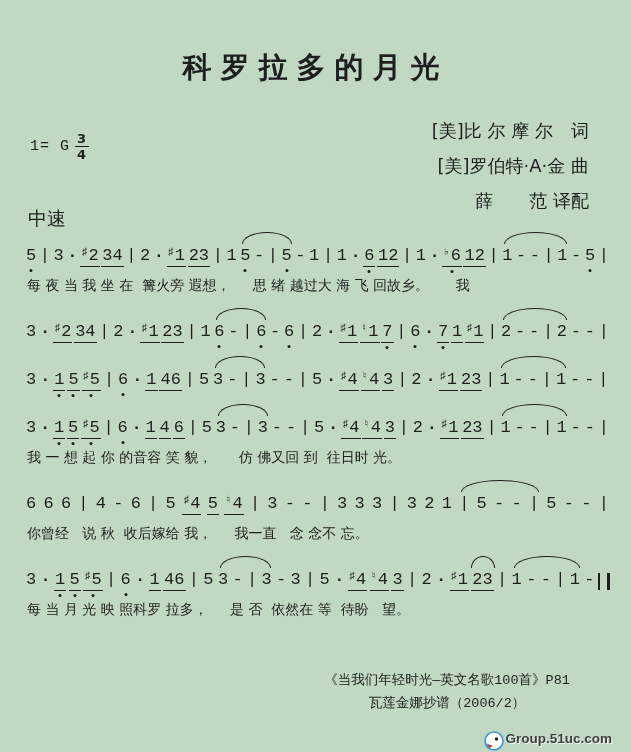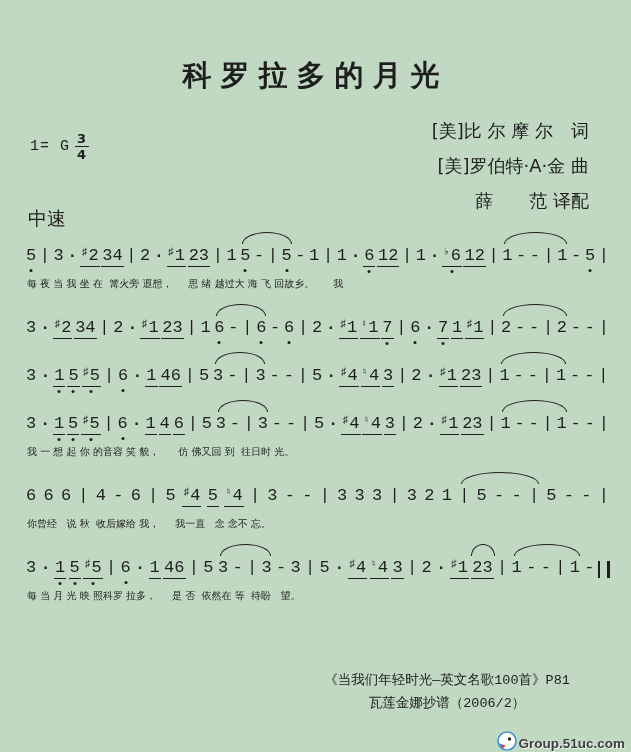--- a/index.html
+++ b/index.html
@@ -5,21 +5,21 @@
   html,body{margin:0;padding:0;}
   .page{
     position:relative;
     width:631px;height:752px;
     background:#c1d9c3;
     color:#1e1e1e;
     overflow:hidden;
     font-family:"DejaVu Sans",sans-serif;
   }
   .title{
-    margin:16px;
+    margin:8px;
     padding-top:40px;
     text-align:center;
     font:bold 29px "DejaVu Serif",serif;
     letter-spacing:9px;
   }
   .credits{
     position:absolute;
     top:113px;right:42px;
     text-align:right;
     font-size:18px;
@@ -70,33 +70,33 @@
     border-right:3.5px solid currentColor;
     align-self:flex-end;margin-bottom:1px;
   }
   .arc{
     position:absolute;top:1px;height:11px;
     border:1.4px solid currentColor;border-bottom:none;
     border-radius:50% 50% 0 0 / 100% 100% 0 0;
   }
   .lyrics{
     margin:10px 0 0 2px;
-    font-size:10px;
+    font-size:14px;
     white-space:pre;
   }
   .footer{
     position:absolute;
     bottom:36px;right:34px;
     width:300px;text-align:center;
     font-size:13.5px;line-height:1.75;
     font-family:Liberation Mono, monospace;
   }
   .watermark{
-    position:absolute;bottom:1px;right:6px;
-    display:flex;align-items:flex-end;gap:1px;
+    position:absolute;bottom:1px;right:19px;
+    display:flex;align-items:flex-start;gap:1px;
     font:bold 13.5px "Liberation Sans",sans-serif;
     color:#3f3f3f;
     text-shadow:1px 1px 0 rgba(255,255,255,.75);
   }
 </style>
 </head>
 <body>
 
 <div class="page">
 

